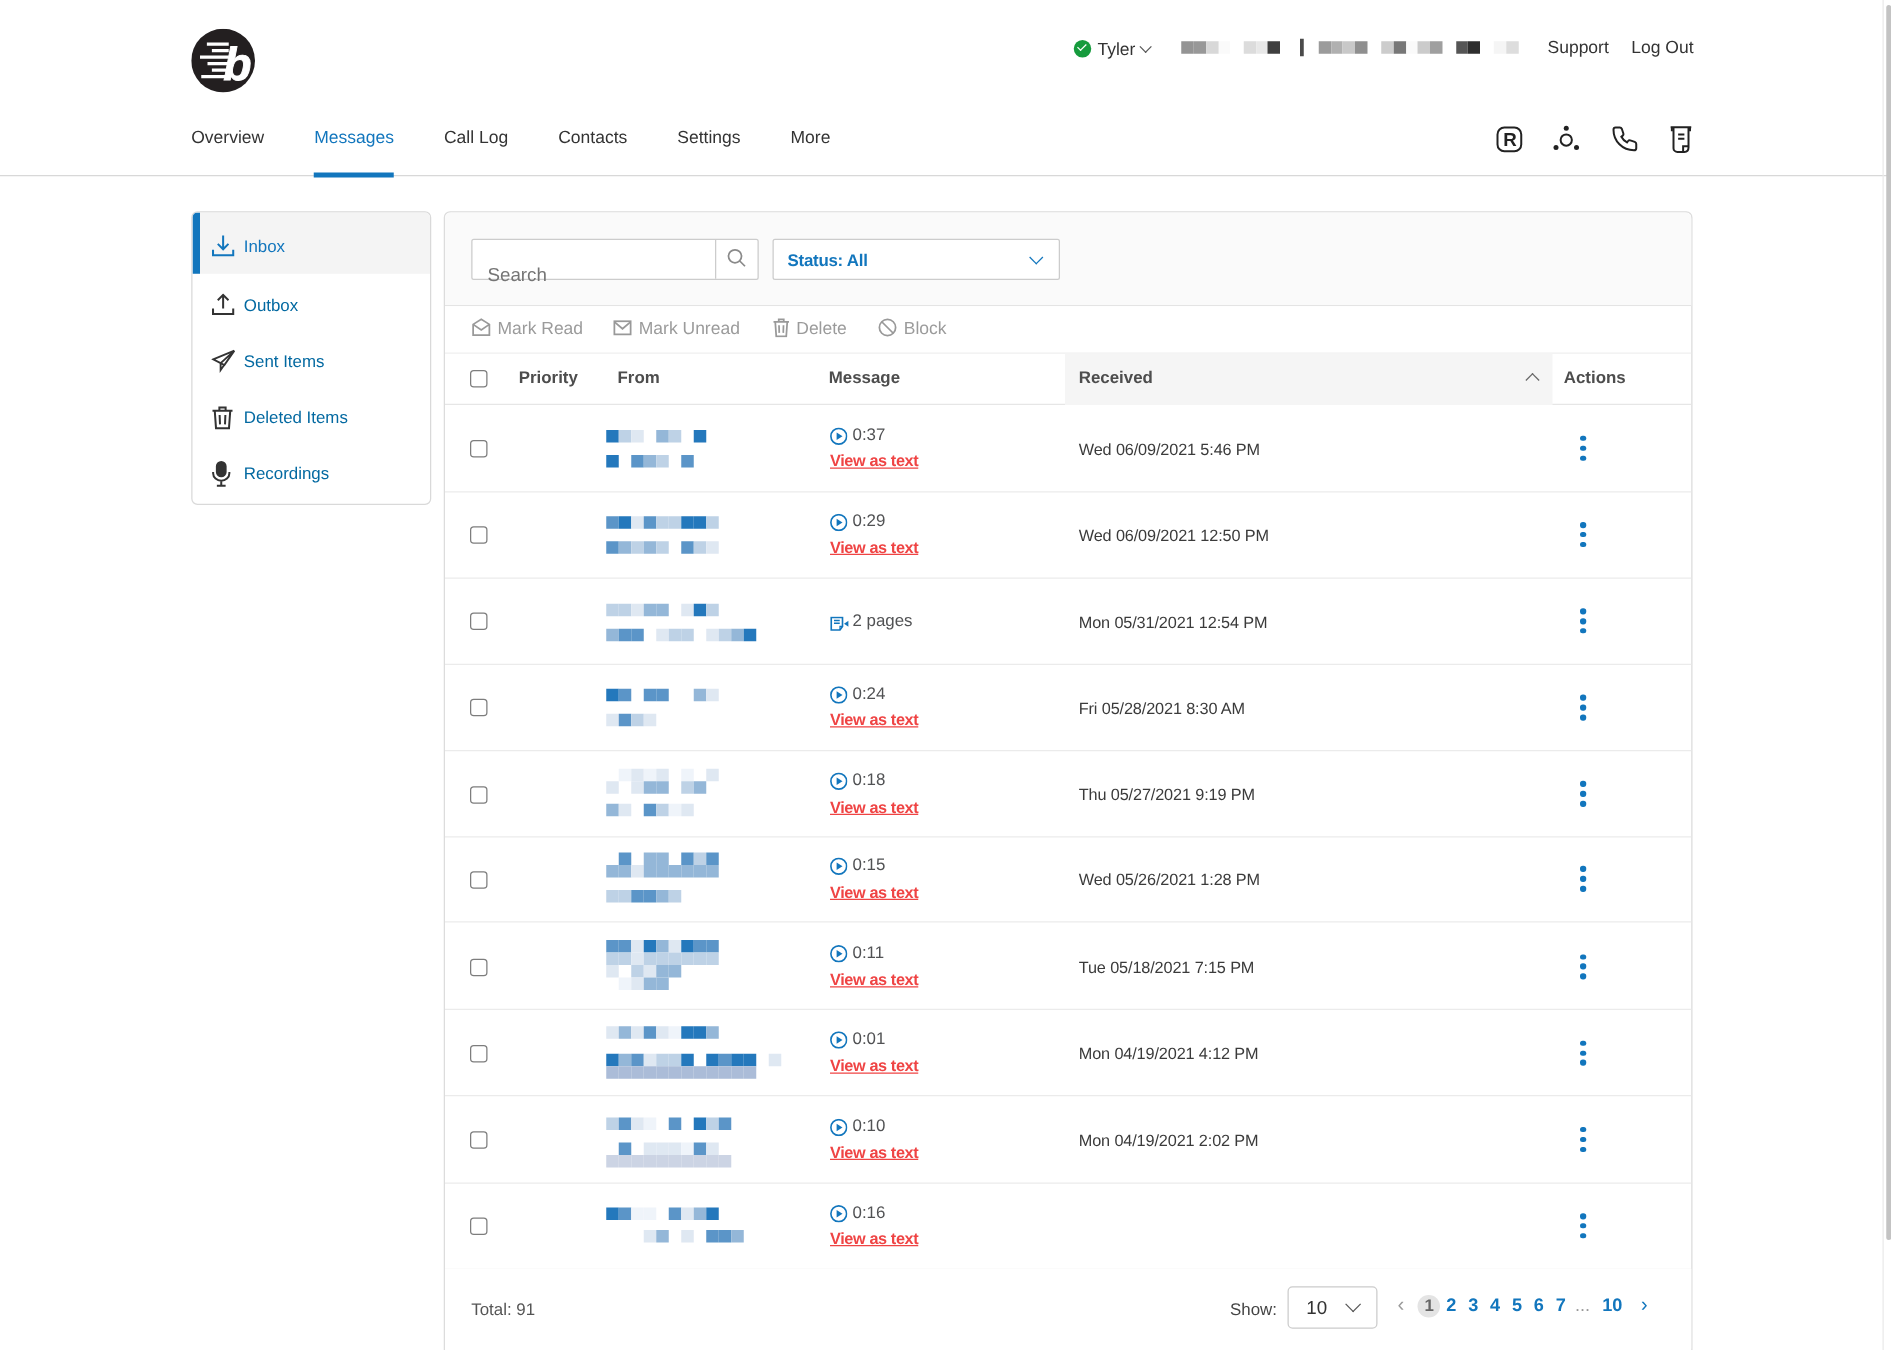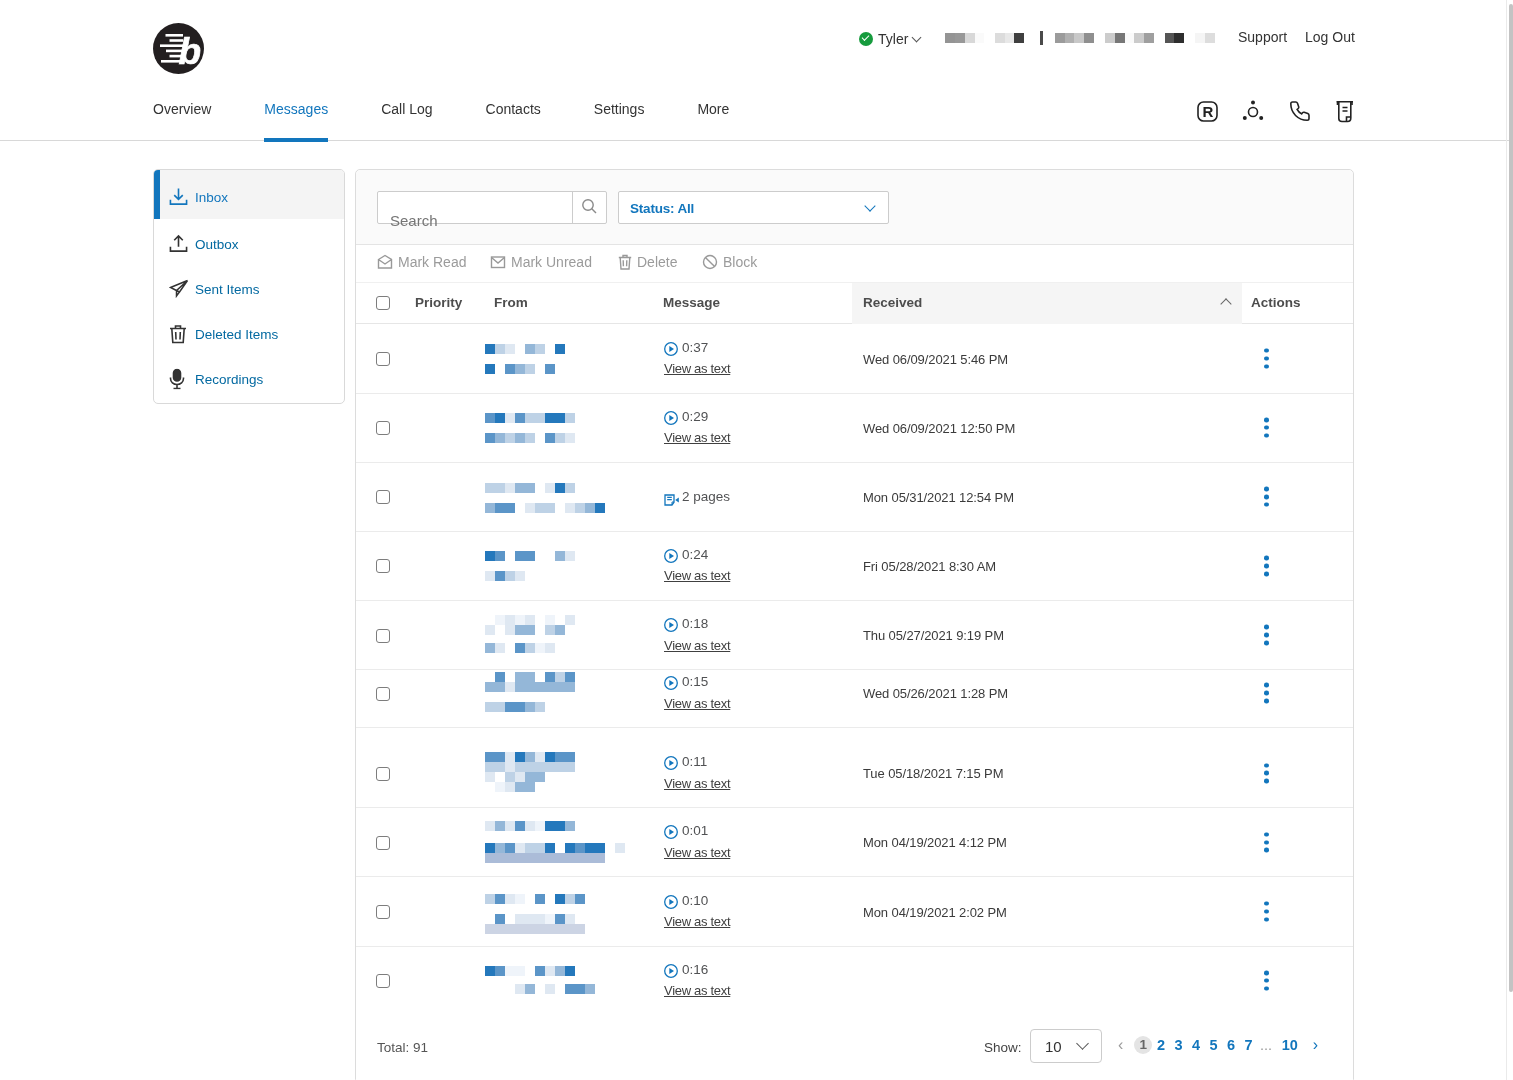--- a/index.html
+++ b/index.html
@@ -1,20 +1,20 @@
 <!DOCTYPE html>
 <html><head>
 <meta charset="utf-8">
 <style>
 * { margin:0; padding:0; box-sizing:border-box; }
 html,body { width:1513px; height:1080px; background:#fff; font-family:"Liberation Sans", sans-serif; color:#333; overflow:hidden; }
 
 #header { position:absolute; left:0; top:0; width:1513px; height:141px; border-bottom:1px solid #d8d8d8; background:#fff; }
 #logo { position:absolute; left:153px; top:23px; }
-.nav { position:absolute; left:153px; top:101px; display:flex; gap:53px; font-size:14px; color:#333; }
+.nav { position:absolute; left:153px; top:101px; display:flex; gap:40px; font-size:14px; color:#333; }
 .nav span { display:block; }
 .nav .active { color:#1276bd; position:relative; }
 .nav .active:after { content:""; position:absolute; left:0; right:0; top:36.5px; height:4px; background:#1276bd; }
 #userrow { position:absolute; left:855px; top:28px; height:20px; }
 .gcheck { position:absolute; left:3.5px; top:3.5px; width:14px; height:14px; border-radius:50%; background:#169b3d; }
 .gcheck:after { content:""; position:absolute; left:3.2px; top:3.6px; width:6px; height:3px; border-left:1.8px solid #fff; border-bottom:1.8px solid #fff; transform:rotate(-45deg); }
 #tyler { position:absolute; left:23px; top:3px; font-size:14px; color:#333; }
 .chev-dn { position:absolute; left:58px; top:6px; width:7px; height:7px; border-right:1.6px solid #555; border-bottom:1.6px solid #555; transform:rotate(45deg); }
 #graymosaic { position:absolute; left:945px; top:33px; height:10px; display:flex; }
 #graymosaic i { display:block; width:10px; height:10px; }
@@ -28,39 +28,39 @@
 .sitem svg { position:absolute; left:14.5px; top:calc(50% + 2.5px); transform:translateY(-50%); }
 .sitem.active { background:#f4f4f4; }
 .sitem.active .lbl { color:#1276bd; }
 .sitem.active:before { content:""; position:absolute; left:0; top:0; bottom:0; width:6px; background:#1276bd; }
 
 #card { position:absolute; left:355px; top:169px; width:999px; height:911px; border:1px solid #dcdcdc; border-radius:5px 5px 0 0; background:#fff; }
 #searchsec { position:absolute; left:0; top:0; width:997px; height:75px; background:#fafafa; border-bottom:1px solid #e4e4e4; border-radius:5px 5px 0 0; }
 #searchbox { position:absolute; left:21px; top:21px; width:230px; height:33px; border:1px solid #ccc; background:#fff; border-radius:2px; }
 #searchbox .ph { position:absolute; left:12px; top:8px; font-size:15px; color:#757575;margin-top:12px; }
 #searchbox .mag { position:absolute; right:0; top:0; width:34px; height:31px; border-left:1px solid #ccc; }
-#statusdd { position:absolute; left:262px; top:21px; width:271px; height:33px; border:1px solid #ccc; background:#fff; border-radius:2px; }
+#statusdd { position:absolute; left:262px; top:21px; width:230px; height:33px; border:1px solid #ccc; background:#fff; border-radius:2px; }
 #statusdd .txt { position:absolute; left:11px; top:9px; font-size:13.5px; letter-spacing:-0.2px; color:#1276bd; font-weight:bold; }
 #statusdd .chev { position:absolute; right:14px; top:10px; width:8px; height:8px; border-right:1.8px solid #1276bd; border-bottom:1.8px solid #1276bd; transform:rotate(45deg); }
 #toolbar { position:absolute; left:0; top:75px; width:997px; height:37px; }
 .tbtn { position:absolute; top:-1.5px; height:37px; display:flex; align-items:center; gap:5px; color:#9b9b9b; font-size:14px; }
 #thead { position:absolute; left:0; top:112px; width:997px; height:42px; border-top:1px solid #f0f0f0; border-bottom:1px solid #e6e6e6; font-weight:bold; font-size:13.5px; color:#4d4d4d; }
 #thead .cell { position:absolute; top:calc(50% - 1.5px); transform:translateY(-50%); }
 #rcvbg { position:absolute; left:496px; top:0; width:390px; height:41px; background:#f5f5f5; }
 .sortchev { position:absolute; left:866px; top:17px; width:8px; height:8px; border-right:1.7px solid #666; border-bottom:1.7px solid #666; transform:rotate(-135deg); }
 
 .cb { position:absolute; width:14px; height:14px; border:1.2px solid #7d7d7d; border-radius:3px; background:#fff; }
 
 .row { position:absolute; left:0; width:997px; height:69px; border-bottom:1px solid #ebebeb; }
 .row .cb { left:20px; top:27.5px; }
 .from { position:absolute; left:129px; top:0; width:180px; height:69px; }
 .mline { position:absolute; display:flex; }
 .mline i { display:block; width:10px; height:10px; }
 .dur { position:absolute; left:326px; top:16px; line-height:1; font-size:13.5px; color:#515254; }
-.vat { position:absolute; left:308px; top:37.5px; line-height:1; font-size:13px; letter-spacing:-0.3px; color:#404040; font-weight:normal; text-decoration:underline; }
+.vat { position:absolute; left:308px; top:37.5px; line-height:1; font-size:13px; letter-spacing:-0.3px; color:#ef4444; font-weight:bold; text-decoration:underline; }
 .pico { position:absolute; left:307.5px; top:17px; }
 .recv { position:absolute; left:507px; top:0; height:69px; display:flex; align-items:center; font-size:13px; letter-spacing:-0.1px; color:#3b3b3b; }
 .dots { position:absolute; left:908px; top:50%; transform:translateY(-50%); width:5px; }
 .dots i { display:block; width:4.6px; height:4.6px; border-radius:50%; background:#1276bd; margin:3.3px 0; }
 
 .A{background:#2478bc}.B{background:#5b95c8}.C{background:#94b7d8}.D{background:#bed2e6}.E{background:#dfe8f2}.F{background:#eff4fa}.G{background:#abbcd8}.H{background:#ccd4e4}._{background:transparent}
 
 #foot { position:absolute; left:0; top:845px; width:997px; height:65px; background:#fff; }
 #total { position:absolute; left:21px; top:25px; font-size:13.5px; color:#555; }
 #showlbl { position:absolute; left:628px; top:25px; font-size:13.5px; color:#444; }
@@ -437,21 +437,21 @@
           </svg></div>
       <div class="dur">0:18</div>
       <a class="vat">View as text</a>
     <div class="recv">Thu 05/27/2021 9:19 PM</div>
     <div class="dots">
           <i></i>
           <i></i>
           <i></i>
         </div>
   </div>
-      <div class="row" style="top:489px;">
+      <div class="row" style="top:499px;">
     <div class="cb"></div>
     <div class="from">
           <div class="mline" style="left:10px; top:13px;">
             <i class="B"></i>
             <i class="_"></i>
             <i class="C"></i>
             <i class="C"></i>
             <i class="_"></i>
             <i class="B"></i>
             <i class="D"></i>

